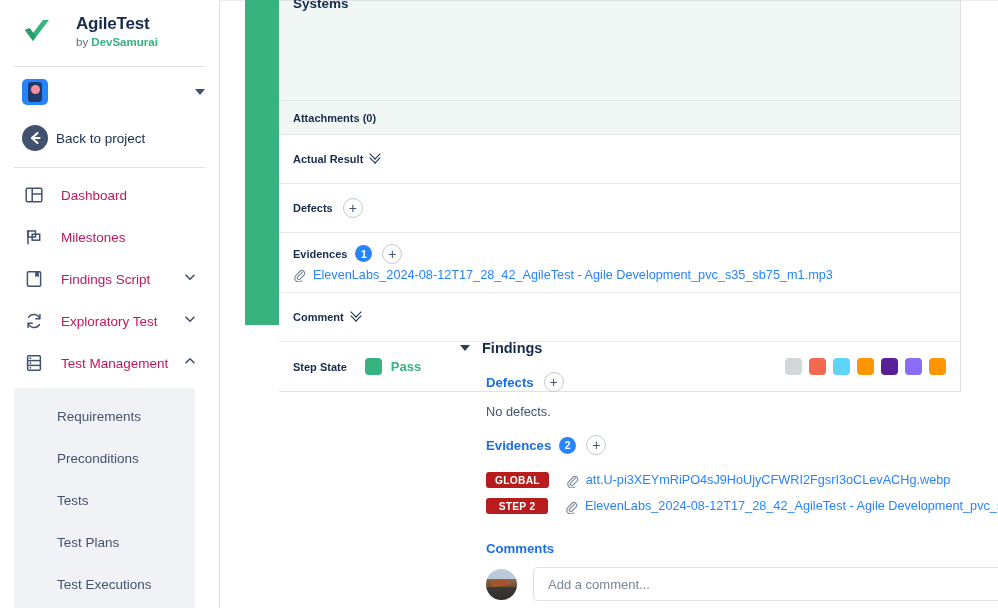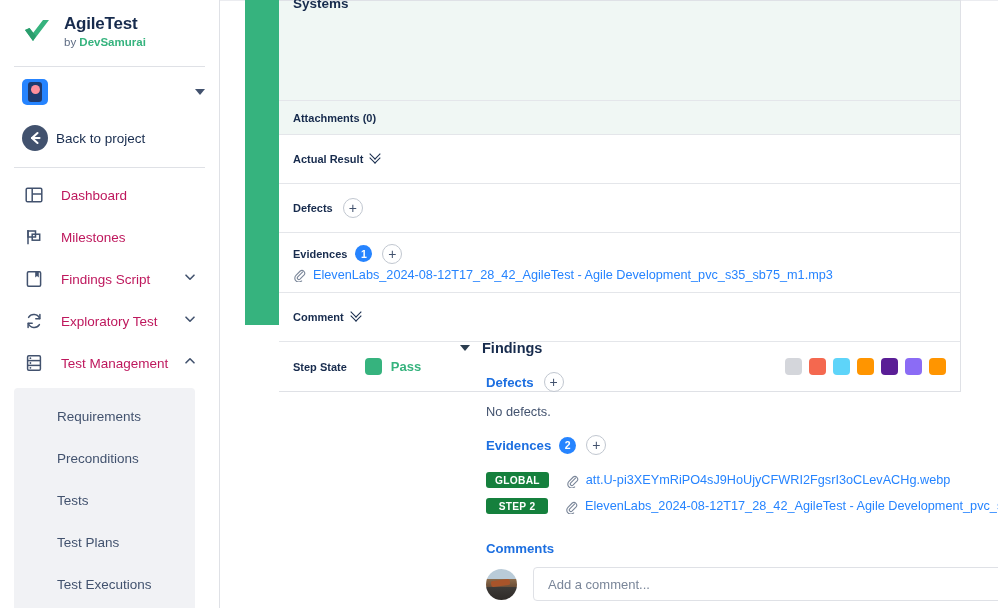--- a/index.html
+++ b/index.html
@@ -12,21 +12,21 @@
   .app { position: relative; width: 998px; height: 608px; display: flex; }
 
   
   .sidebar {
     width: 220px; height: 608px;
     background: #ffffff;
     border-right: 1px solid #dfe1e6;
     position: relative;
     flex: 0 0 220px;
   }
-  .brand { display: flex; align-items: center; padding: 14px 0 12px 22px; }
+  .brand { display: flex; align-items: center; padding: 14px 0 12px 22px; gap: 12px; }
   .brand-check { width: 30px; height: 30px; position: relative; flex: 0 0 30px; }
   .brand-text { margin-left: 12px; }
   .brand-title { font-size: 17px; font-weight: bold; color: #172b4d; letter-spacing: -0.2px; line-height: 20px; }
   .brand-sub { font-size: 11.5px; color: #5e6c84; line-height: 15px; margin-top: 1px; }
   .brand-sub b { color: #36b37e; font-weight: bold; }
   .divider { height: 1px; background: #dfe1e6; margin: 4px 14px 0 14px; }
 
   .project-row { display: flex; align-items: center; padding: 12px 10px 10px 22px; position: relative; }
   .project-icon {
     width: 26px; height: 26px; border-radius: 5px; flex: 0 0 26px;
@@ -130,21 +130,21 @@
 
   .sub-head { display: flex; align-items: center; margin: 16px 0 0 26px; }
   .sub-label { font-size: 13.2px; font-weight: bold; color: #1d6fe0; cursor: pointer; }
   .no-defects { font-size: 12.8px; color: #42526e; margin: 12px 0 0 26px; }
 
   .ev-rows { margin: 12px 0 0 26px; }
   .ev-row { display: flex; align-items: center; height: 26px; }
   .tag {
     display: inline-flex; align-items: center; justify-content: center;
     height: 16px; padding: 0 9px; border-radius: 3px;
-    background: #15803d; color: #ffffff; font-size: 10.2px; font-weight: bold;
+    background: #b91c1c; color: #ffffff; font-size: 10.2px; font-weight: bold;
     letter-spacing: 0.3px; min-width: 62px;
   }
   .ev-row .clip { margin-left: 17px; }
 
   .comments-title { font-size: 13.2px; font-weight: bold; color: #1d6fe0; margin: 22px 0 0 26px; cursor: pointer; }
   .comment-box { display: flex; align-items: center; margin: 11px 0 0 26px; }
   .avatar {
     width: 31px; height: 31px; border-radius: 50%; flex: 0 0 31px; overflow: hidden;
     background: linear-gradient(#b9cbd8 0%, #b9cbd8 32%, #8b6a4a 33%, #6b4f38 58%, #3d3a37 59%, #2f2b28 100%);
     position: relative;

